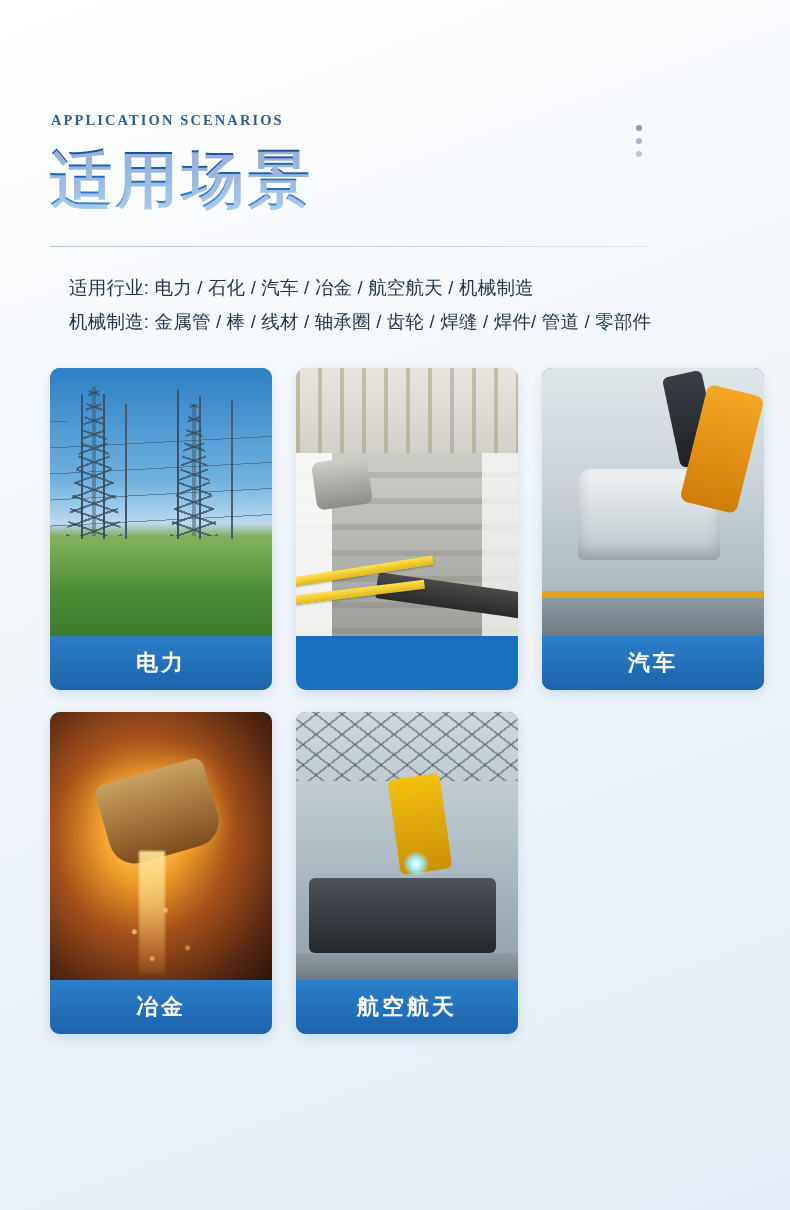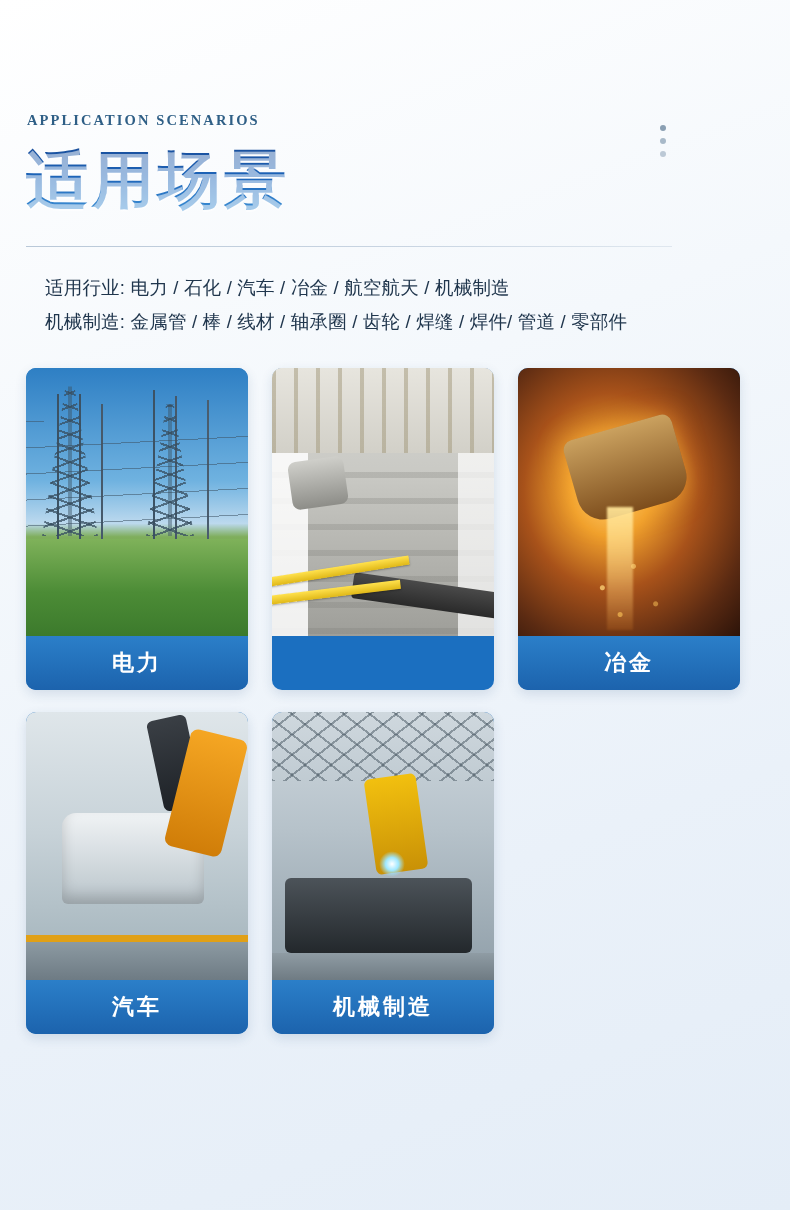--- a/index.html
+++ b/index.html
@@ -14,21 +14,21 @@
     color: #1b3f66;
     overflow: hidden;
     position: relative;
   }
 
   .page {
     position: relative;
     width: 698px;
     height: 1210px;
     box-sizing: border-box;
-    padding: 0 26px;
+    padding: 0 50px;
   }
 
   
   .header {
     padding-top: 112px;
     position: relative;
   }
   .eyebrow {
     font-family: "Liberation Serif", "DejaVu Serif", serif;
     font-size: 14.5px;
@@ -388,50 +388,50 @@
           <div class="pipe-g"></div>
           <div class="pipe-d"></div>
           <div class="pipe-y1"></div>
           <div class="pipe-y2"></div>
         </div>
       </div>
     </div>
 
     <div class="card">
       <div class="card-photo">
-        <div class="photo p-metal">
-          <div class="ladle"></div>
-          <div class="pour"></div>
-          <div class="sparks"></div>
-        </div>
-      </div>
-      <div class="card-caption">冶金</div>
-    </div>
-
-    <div class="card">
-      <div class="card-photo">
         <div class="photo p-auto">
           <div class="body"></div>
           <div class="robot2"></div>
           <div class="robot"></div>
           <div class="rail"></div>
           <div class="floorline"></div>
         </div>
       </div>
       <div class="card-caption">汽车</div>
+    </div>
+
+    <div class="card">
+      <div class="card-photo">
+        <div class="photo p-metal">
+          <div class="ladle"></div>
+          <div class="pour"></div>
+          <div class="sparks"></div>
+        </div>
+      </div>
+      <div class="card-caption">冶金</div>
     </div>
 
 
     <div class="card">
       <div class="card-photo">
         <div class="photo p-mach">
           <div class="truss"></div>
           <div class="robot"></div>
           <div class="arc"></div>
           <div class="part"></div>
           <div class="floor"></div>
         </div>
       </div>
-      <div class="card-caption">机械制造</div>
+      <div class="card-caption">航空航天</div>
     </div>
 
   </div>
 </div>
 
 </body></html>

